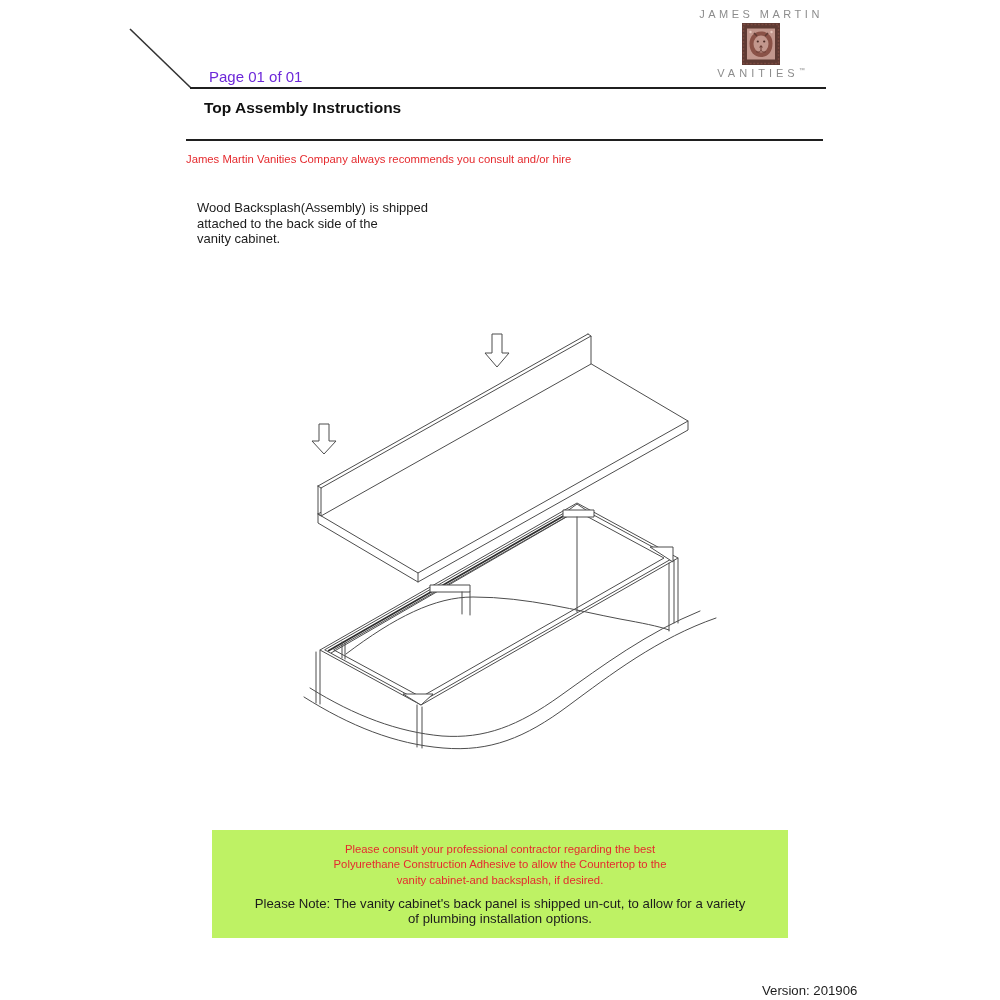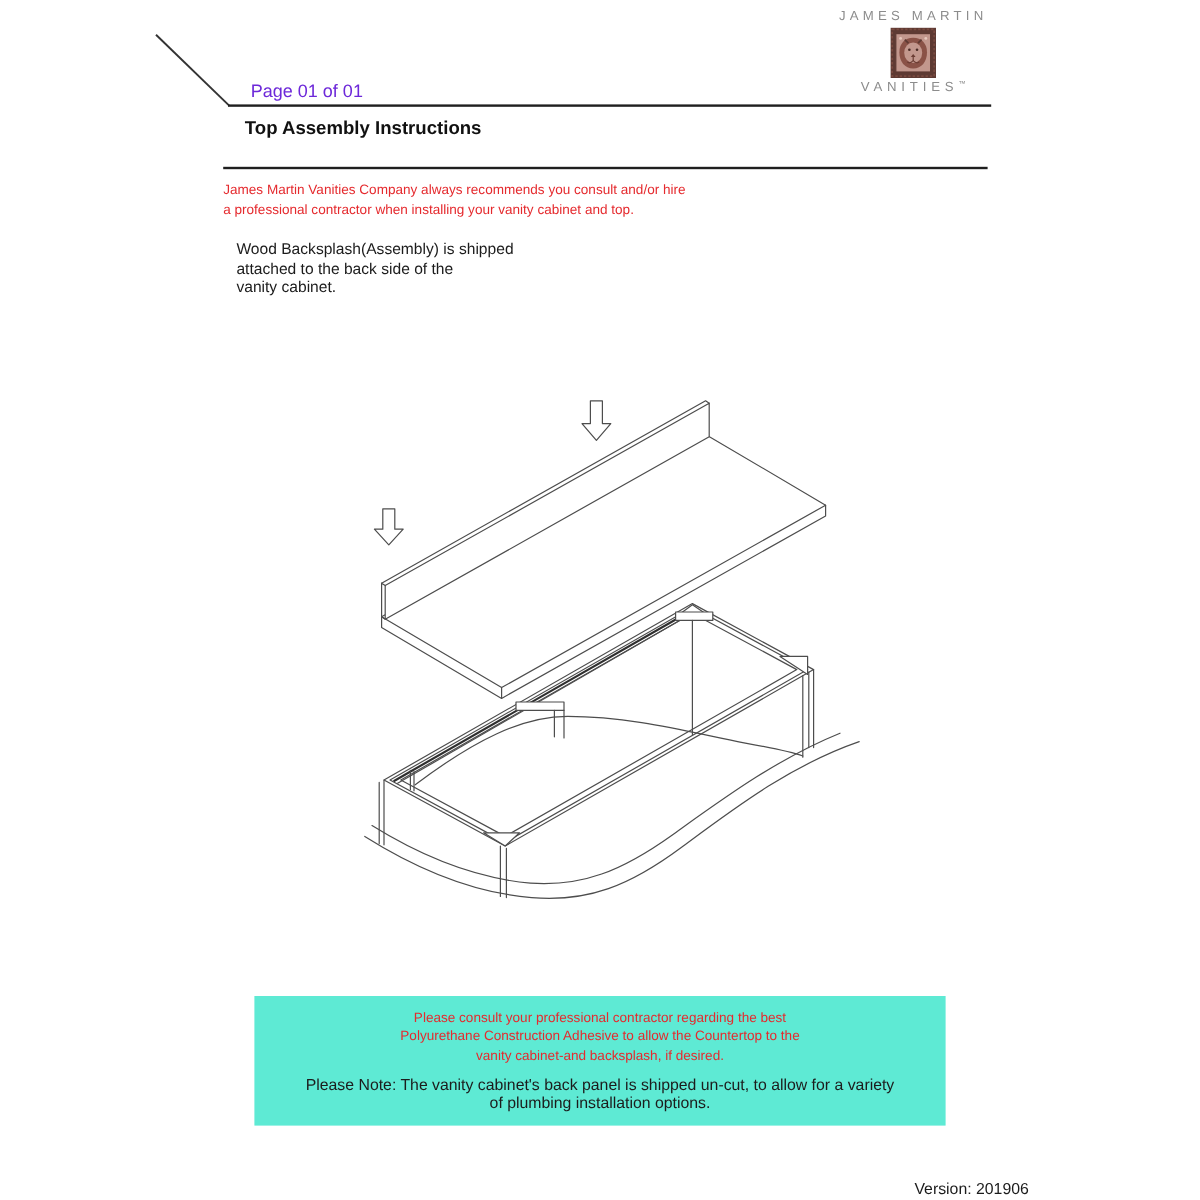--- a/index.html
+++ b/index.html
@@ -19,21 +19,21 @@
   .page-label{left:209px;top:44px;font-size:15px;color:#6d28d9;margin-top:24px;}
   .doc-title{left:204px;top:99px;font-size:15.5px;font-weight:bold;color:#111;}
   .rule1{left:190px;top:87px;width:636px;height:2px;background:#1f1f1f;}
   .rule2{left:186px;top:139px;width:637px;height:2px;background:#1f1f1f;}
 
   .disclaimer{left:186px;top:151px;width:637px;text-align:left;color:#e52a2e;font-size:11.3px;line-height:16px;}
 
   .intro{left:197px;top:200px;font-size:13px;line-height:15.5px;color:#1c1c1c;}
 
   
-  .note-box{left:212px;top:830px;width:576px;height:108px;background:#5eead4;text-align:center;box-sizing:border-box;padding-top:12px;}
+  .note-box{left:212px;top:830px;width:576px;height:108px;background:#bef264;text-align:center;box-sizing:border-box;padding-top:12px;}
   .note-red{color:#e52a2e;font-size:11.3px;line-height:15.3px;}
   .note-black{color:#1c1c1c;font-size:13.2px;line-height:15.5px;margin-top:8px;text-align:center;}
 
   .version{left:762px;top:983px;font-size:13.2px;color:#1c1c1c;}
 
   svg{display:block;}
   .draw{stroke:#4d4d4d;fill:none;stroke-width:1;stroke-linejoin:round;stroke-linecap:round;}
   .draw-fill{stroke:#4d4d4d;fill:#ffffff;stroke-width:1;stroke-linejoin:round;}
 </style>
 </head>
@@ -62,21 +62,20 @@
   <div class="logo-bottom"><span>VANITIES</span><sup>™</sup></div>
 </div>
 
 <div class="abs page-label">Page 01 of 01</div>
 <div class="abs rule1"></div>
 <div class="abs doc-title">Top Assembly Instructions</div>
 <div class="abs rule2"></div>
 
 <div class="abs disclaimer">
   <div>James Martin Vanities Company always recommends you consult and/or hire</div>
-  <div>a professional contractor when installing your vanity cabinet and top.</div>
 </div>
 
 <div class="abs intro">
   <div>Wood Backsplash(Assembly) is shipped</div>
   <div>attached to the back side of the</div>
   <div>vanity cabinet.</div>
 </div>
 
 <svg class="abs" style="left:280px;top:320px;" width="440" height="460" viewBox="0 0 440 460">
 

